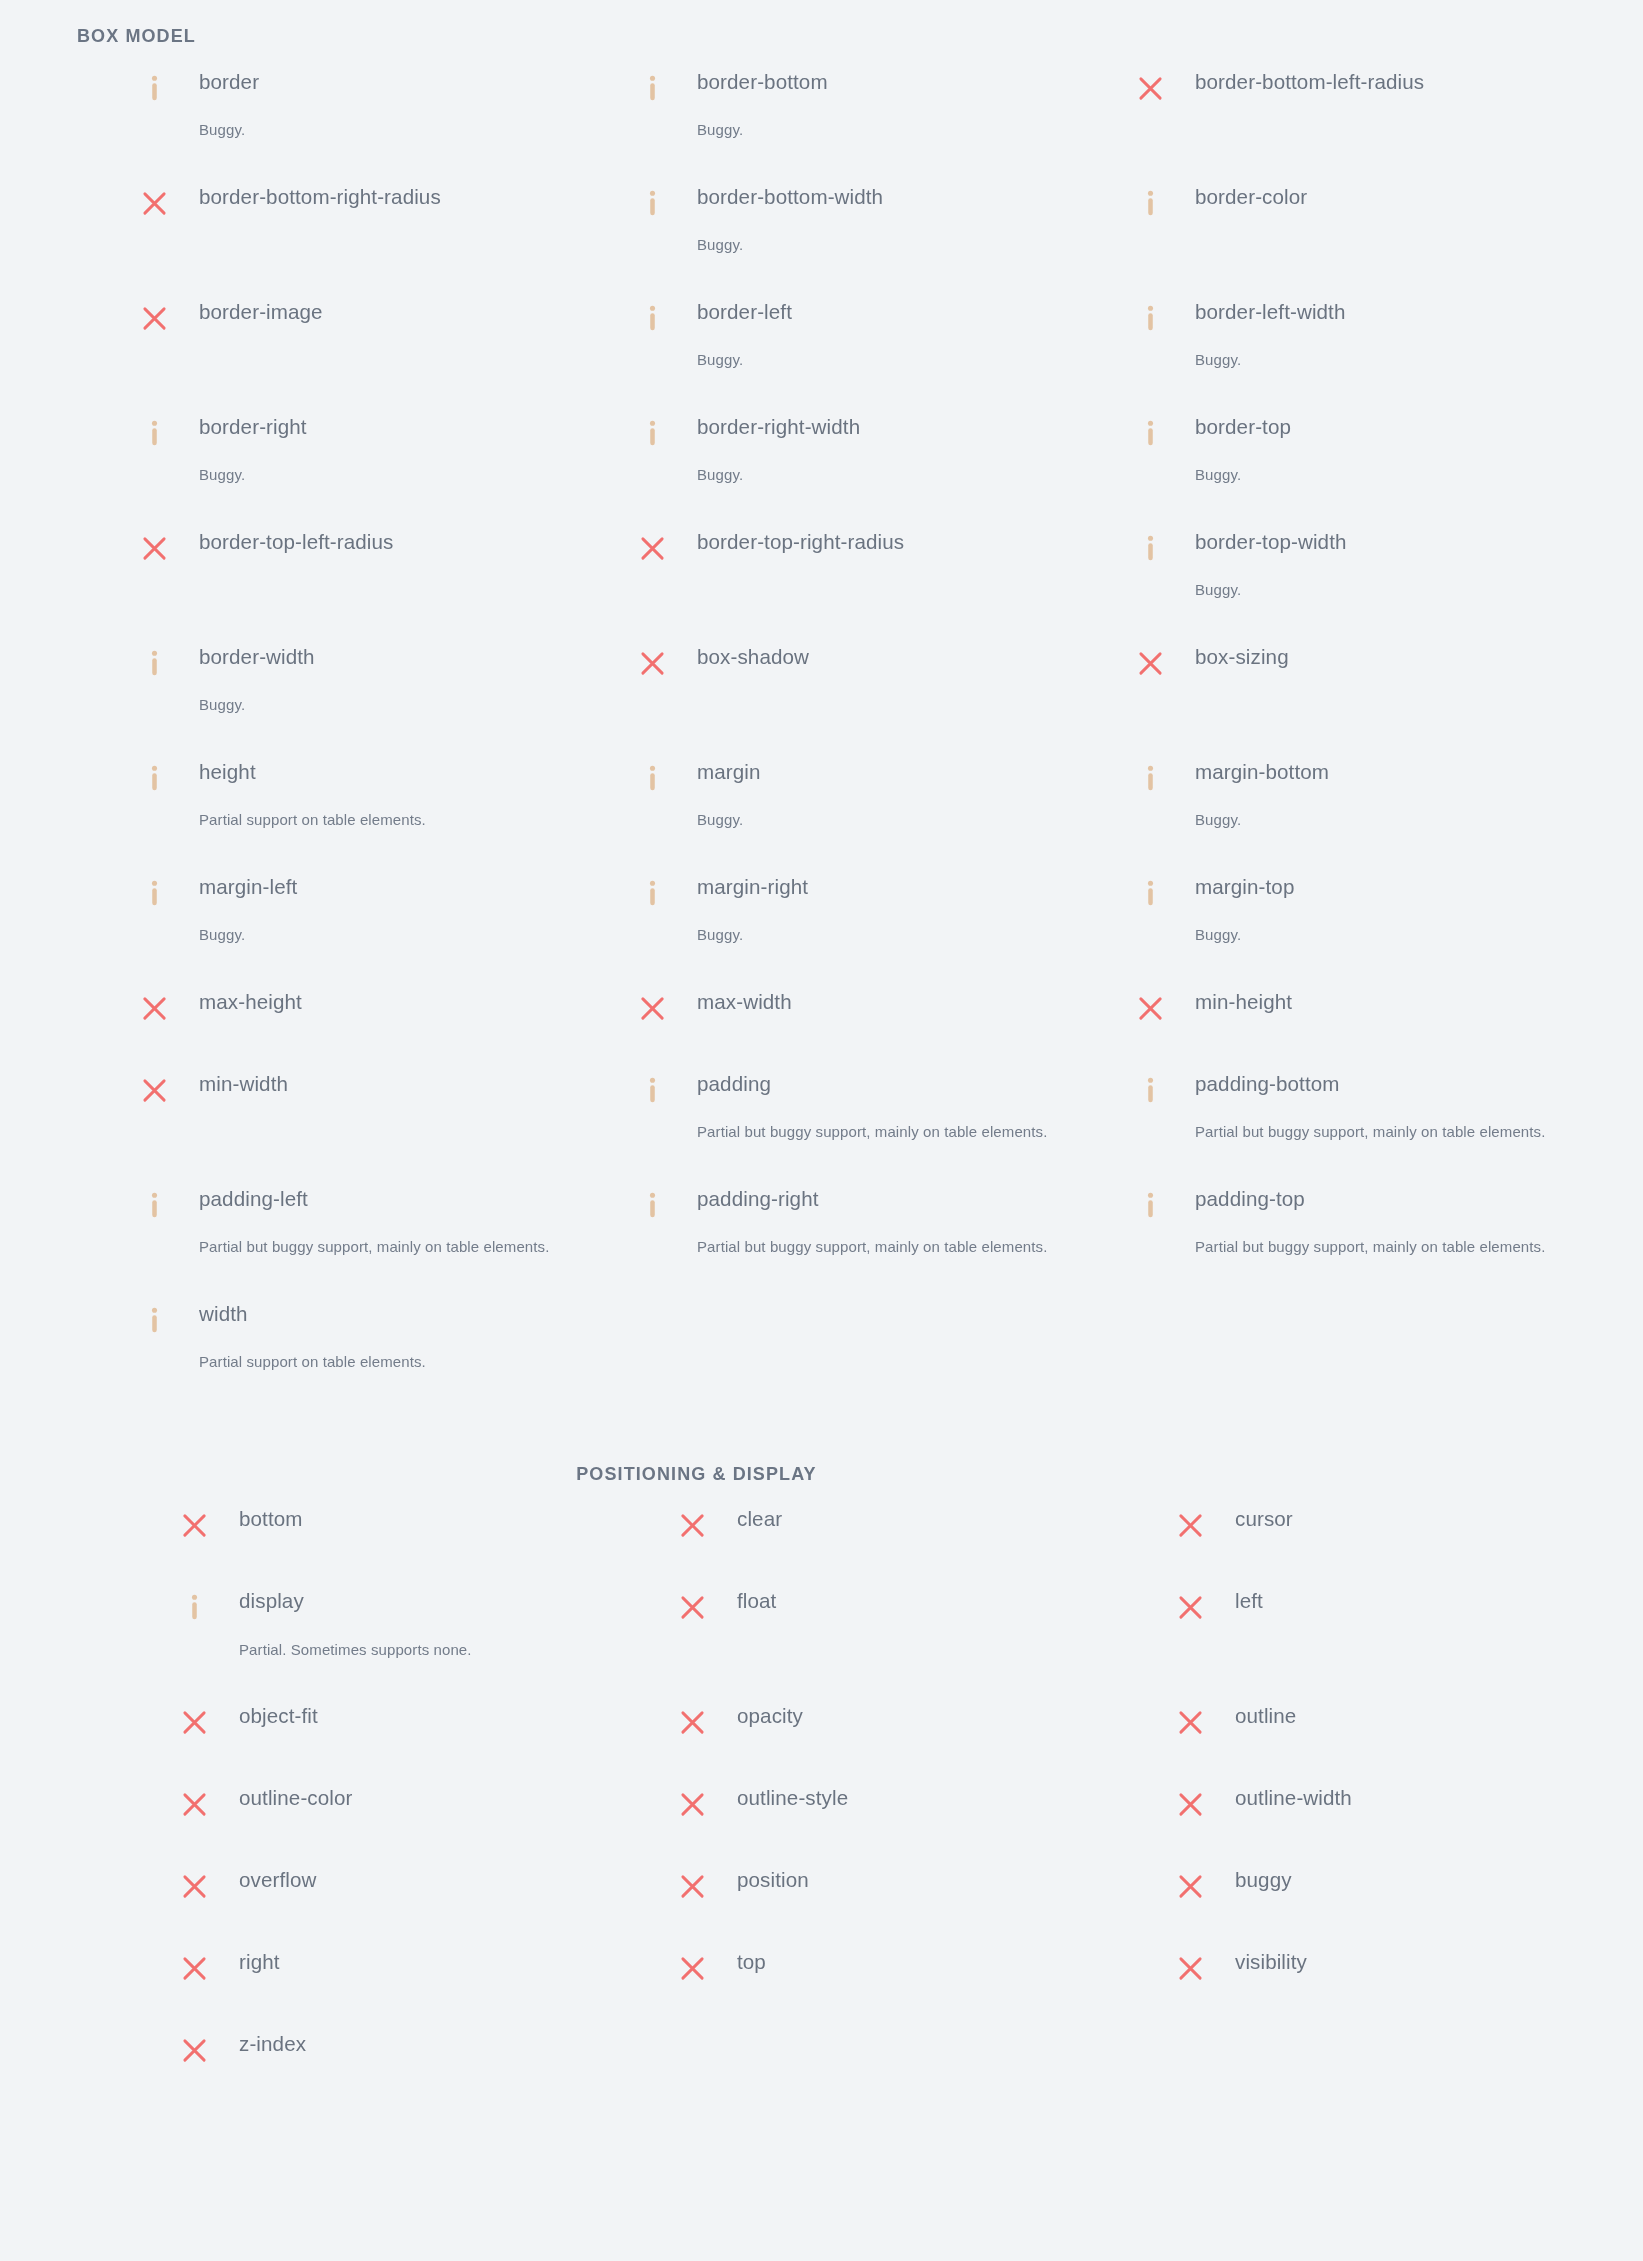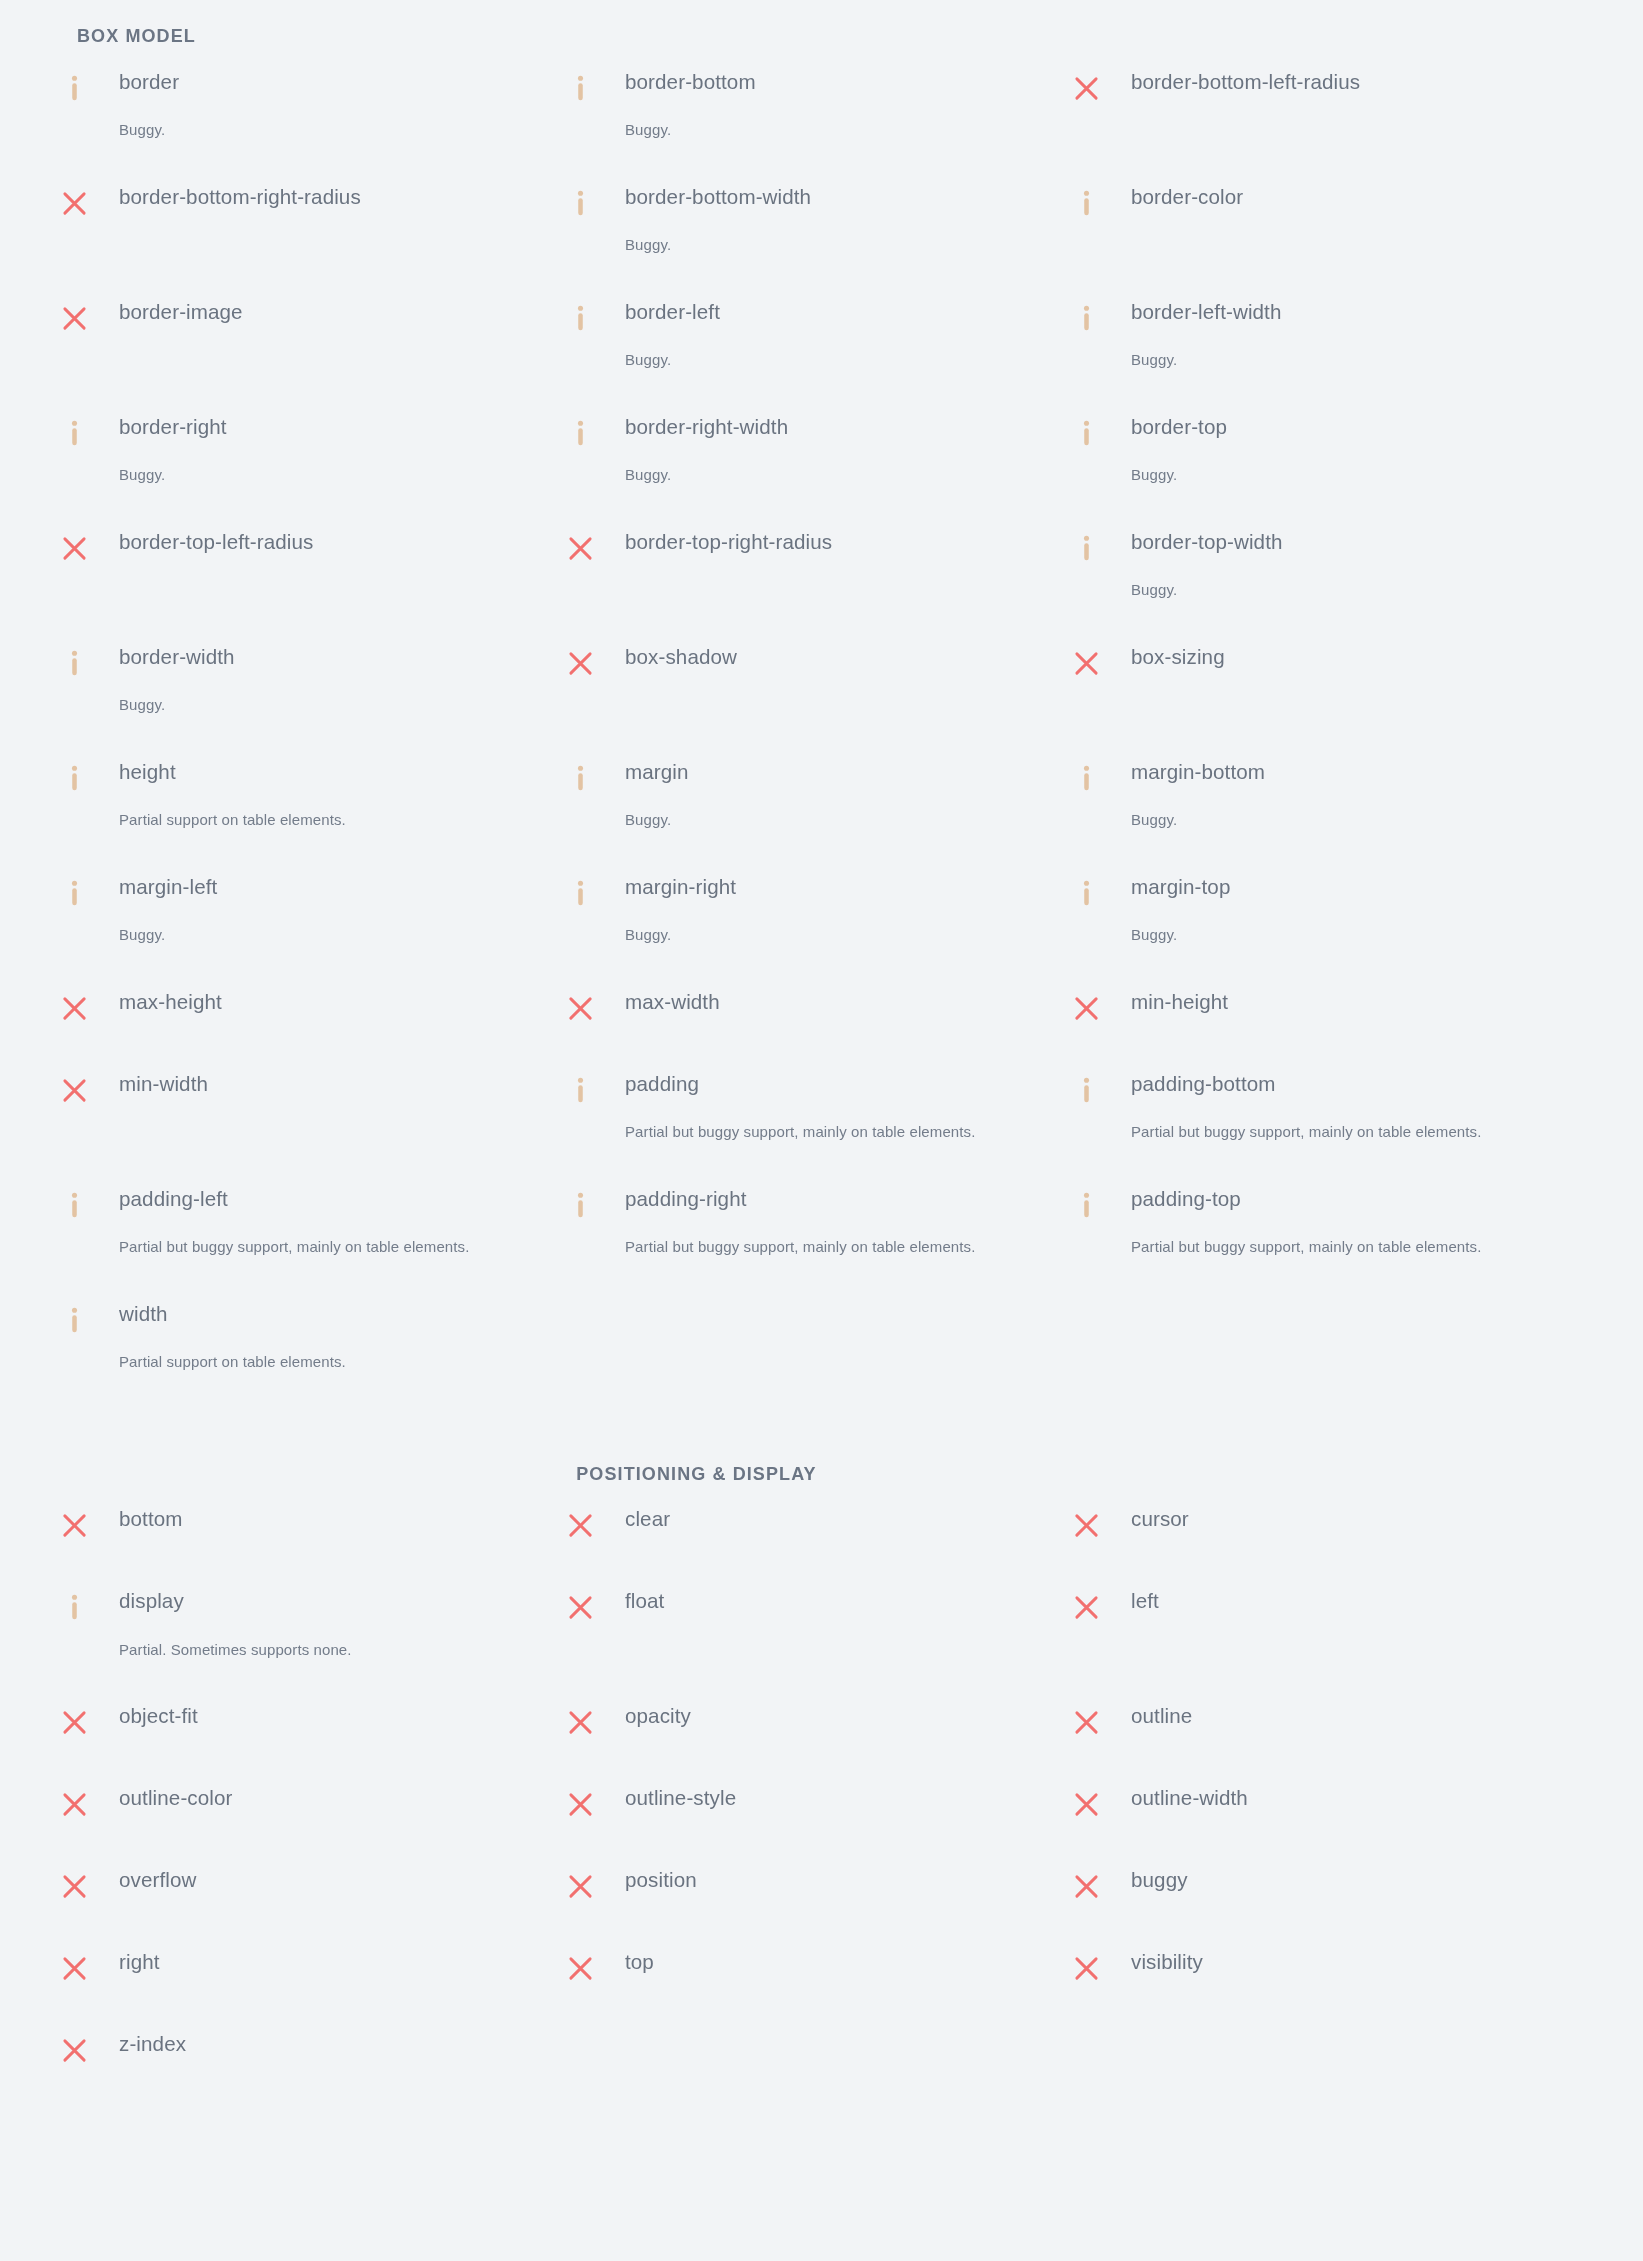--- a/index.html
+++ b/index.html
@@ -30,22 +30,22 @@
     font-weight: bold;
     letter-spacing: 1.1px;
     color: #6b7584;
     text-transform: uppercase;
     padding-left: 77px;
   }
 
   .grid {
     display: grid;
     grid-template-columns: 494px 494px 494px;
-    column-gap: 12px;
-    padding-left: 37px;
+    column-gap: 4px;
+    padding-left: 117px;
   }
 
   .cell {
     position: relative;
     padding-left: 82px;
     padding-right: 41px;
     min-height: 115px;
   }
   .cell.compact { min-height: 82px; }
   .cell.empty { min-height: 0; }
@@ -74,21 +74,21 @@
     margin-top: 18px;
     max-width: 357px;
     letter-spacing: 0.1px;
   }
   .prop-note:empty { display: none; }
 
   #box-model-section .section-header { padding-top: 26px; }
   #box-model-section .grid { padding-top: 20.6px; }
 
   #positioning-section .section-header { padding-top: 30px; text-align: center; }
-  #positioning-section .grid { padding-top: 20.6px; }
+  #positioning-section .grid { padding-top: 20.6px; margin-left: 40px; }
 
   .gap-spacer { height: 19px; }
 </style>
 </head>
 <body>
 
 <div class="page">
 
   <div class="section" id="box-model-section">
     <div class="section-header">BOX MODEL</div>

